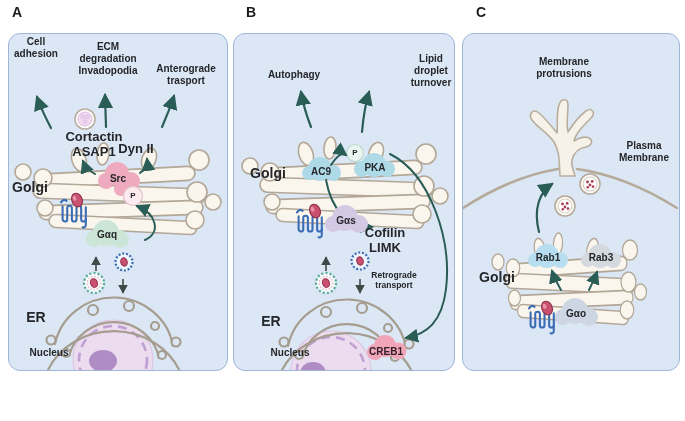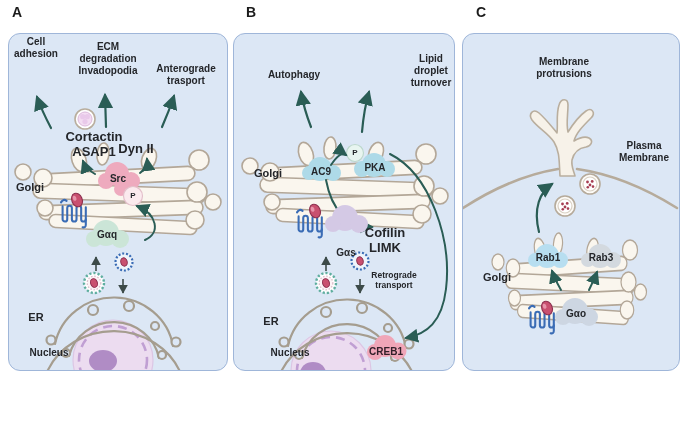--- a/index.html
+++ b/index.html
@@ -3,21 +3,21 @@
 <meta charset="utf-8">
 <style>
   html,body{margin:0;padding:0;background:#fff;}
   .figure{position:relative;width:685px;height:421px;background:#ffffff;overflow:hidden;
           font-family:"Liberation Sans",sans-serif;}
   .panel{position:absolute;background:#dce7f5;border:1.5px solid #9fb6d9;border-radius:12px;overflow:hidden;}
   .panel svg{position:absolute;left:0;top:0;}
   .panel-letter{position:absolute;font-size:14px;font-weight:bold;color:#1b1b1b;}
   .lbl{position:absolute;transform:translate(-50%,-50%);text-align:center;font-weight:bold;
        color:#24262a;white-space:pre-line;line-height:1.18;}
-  .fs11{font-size:11px}
+  .fs11{font-size:14px}
   .fs10{font-size:10px}
   .fs9{font-size:13px}
   .fs85{font-size:8.5px}
   .fs8{font-size:8px}
   .legend{position:absolute;left:0;top:372px;width:685px;height:49px;}
   .legend-label{position:absolute;font-size:12.5px;font-weight:bold;color:#24262a;transform:translateY(-50%);}
   .legend svg{position:absolute;}
 </style>
 </head>
 <body>
@@ -258,21 +258,21 @@
         <path d="M126,245 L126,259" marker-end="url(#ahBs)"></path>
       </g>
     </svg>
 
     <div class="lbl fs10" style="left:60px;top:41px;">Autophagy</div>
     <div class="lbl fs10" style="left:150px;top:37px;margin-left:47px;">Lipid droplet
 turnover</div>
     <div class="lbl fs10" style="left:87px;top:138px;">AC9</div>
     <div class="lbl fs8" style="left:121px;top:119px;">P</div>
     <div class="lbl fs10" style="left:141px;top:134px;">PKA</div>
-    <div class="lbl fs10" style="left:112px;top:187px;margin-top:32px;">Gαs</div>
+    <div class="lbl fs10" style="left:112px;top:187px;">Gαs</div>
     <div class="lbl fs9" style="left:151px;top:206px;">Cofilin
 LIMK</div>
     <div class="lbl fs85" style="left:160px;top:246px;">Retrograde
 transport</div>
     <div class="lbl fs10" style="left:152px;top:318px;color:#33202a;">CREB1</div>
     <div class="lbl fs11" style="left:34px;top:139px;">Golgi</div>
     <div class="lbl fs11" style="left:37px;top:287px;">ER</div>
     <div class="lbl fs10" style="left:56px;top:319px;">Nucleus</div>
   </div>
 

